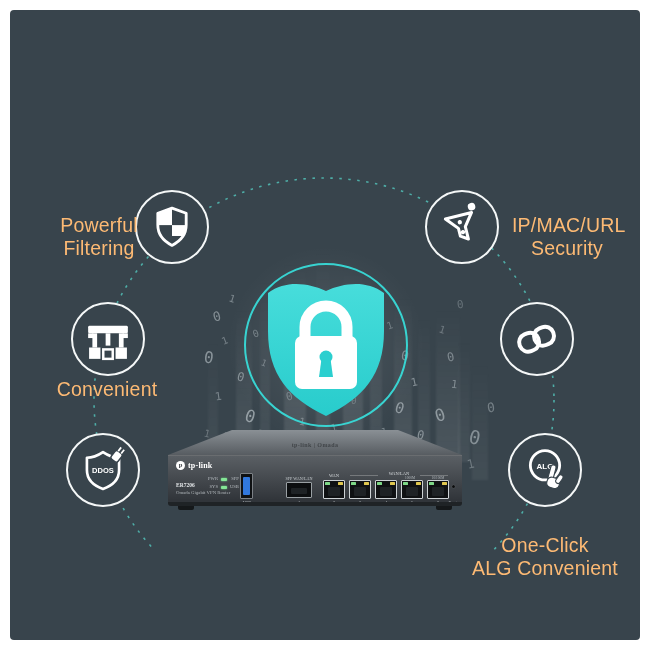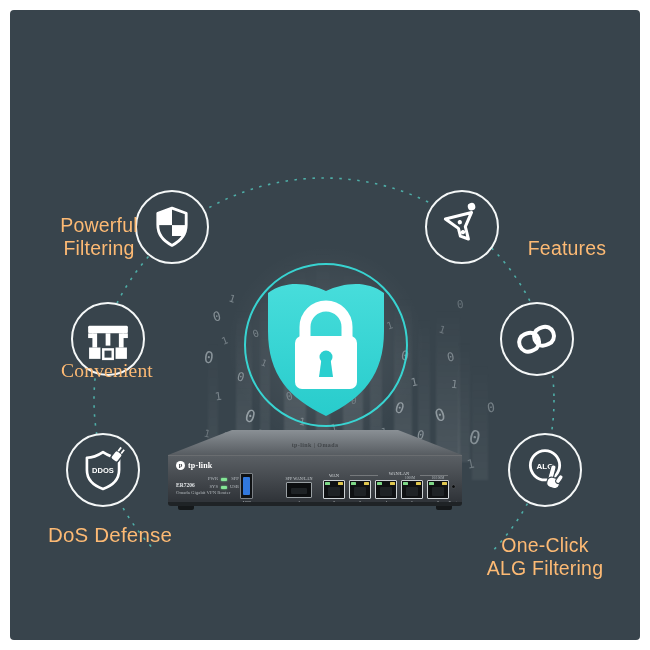--- a/index.html
+++ b/index.html
@@ -240,32 +240,29 @@
           <line x1="2" y1="-6" x2="2" y2="-11" stroke="#fff" stroke-width="1.8"></line>
         </g>
       </svg>
     </div>
 
     <div class="feature-label" style="left:38px;top:204px;width:102px;">
       <span>Powerful</span><br>
       <span>Filtering</span>
     </div>
     <div class="feature-label" style="left:502px;top:204px;width:110px;">
-      <br>
-      <span>Features</span>
-    </div>
-    <div class="feature-label" style="left:17px;top:349px;width:160px;font-family:Liberation Serif, serif;">
+      <span>IP/MAC/URL</span><br>
+      <span>Security</span>
+    </div>
+    <div class="feature-label" style="left:17px;top:368px;width:160px;">
       <span>Convenient</span><br>
-    </div>
-    <div class="feature-label" style="left:20px;top:513px;width:160px;font-size:20.5px;">
-      <span>DoS Defense</span>
     </div>
     <div class="feature-label" style="left:455px;top:524px;width:160px;">
       <span>One-Click</span><br>
-      <span>ALG Filtering</span>
+      <span>ALG Convenient</span>
     </div>
 
     <div class="router">
       <div class="router-top">
         <div class="router-topbrand">tp-link | Omada</div>
       </div>
       <div class="router-face">
         <div class="logo-row">
           <span class="logo-mark">p</span>
           <span class="logo-text">tp-link</span>

